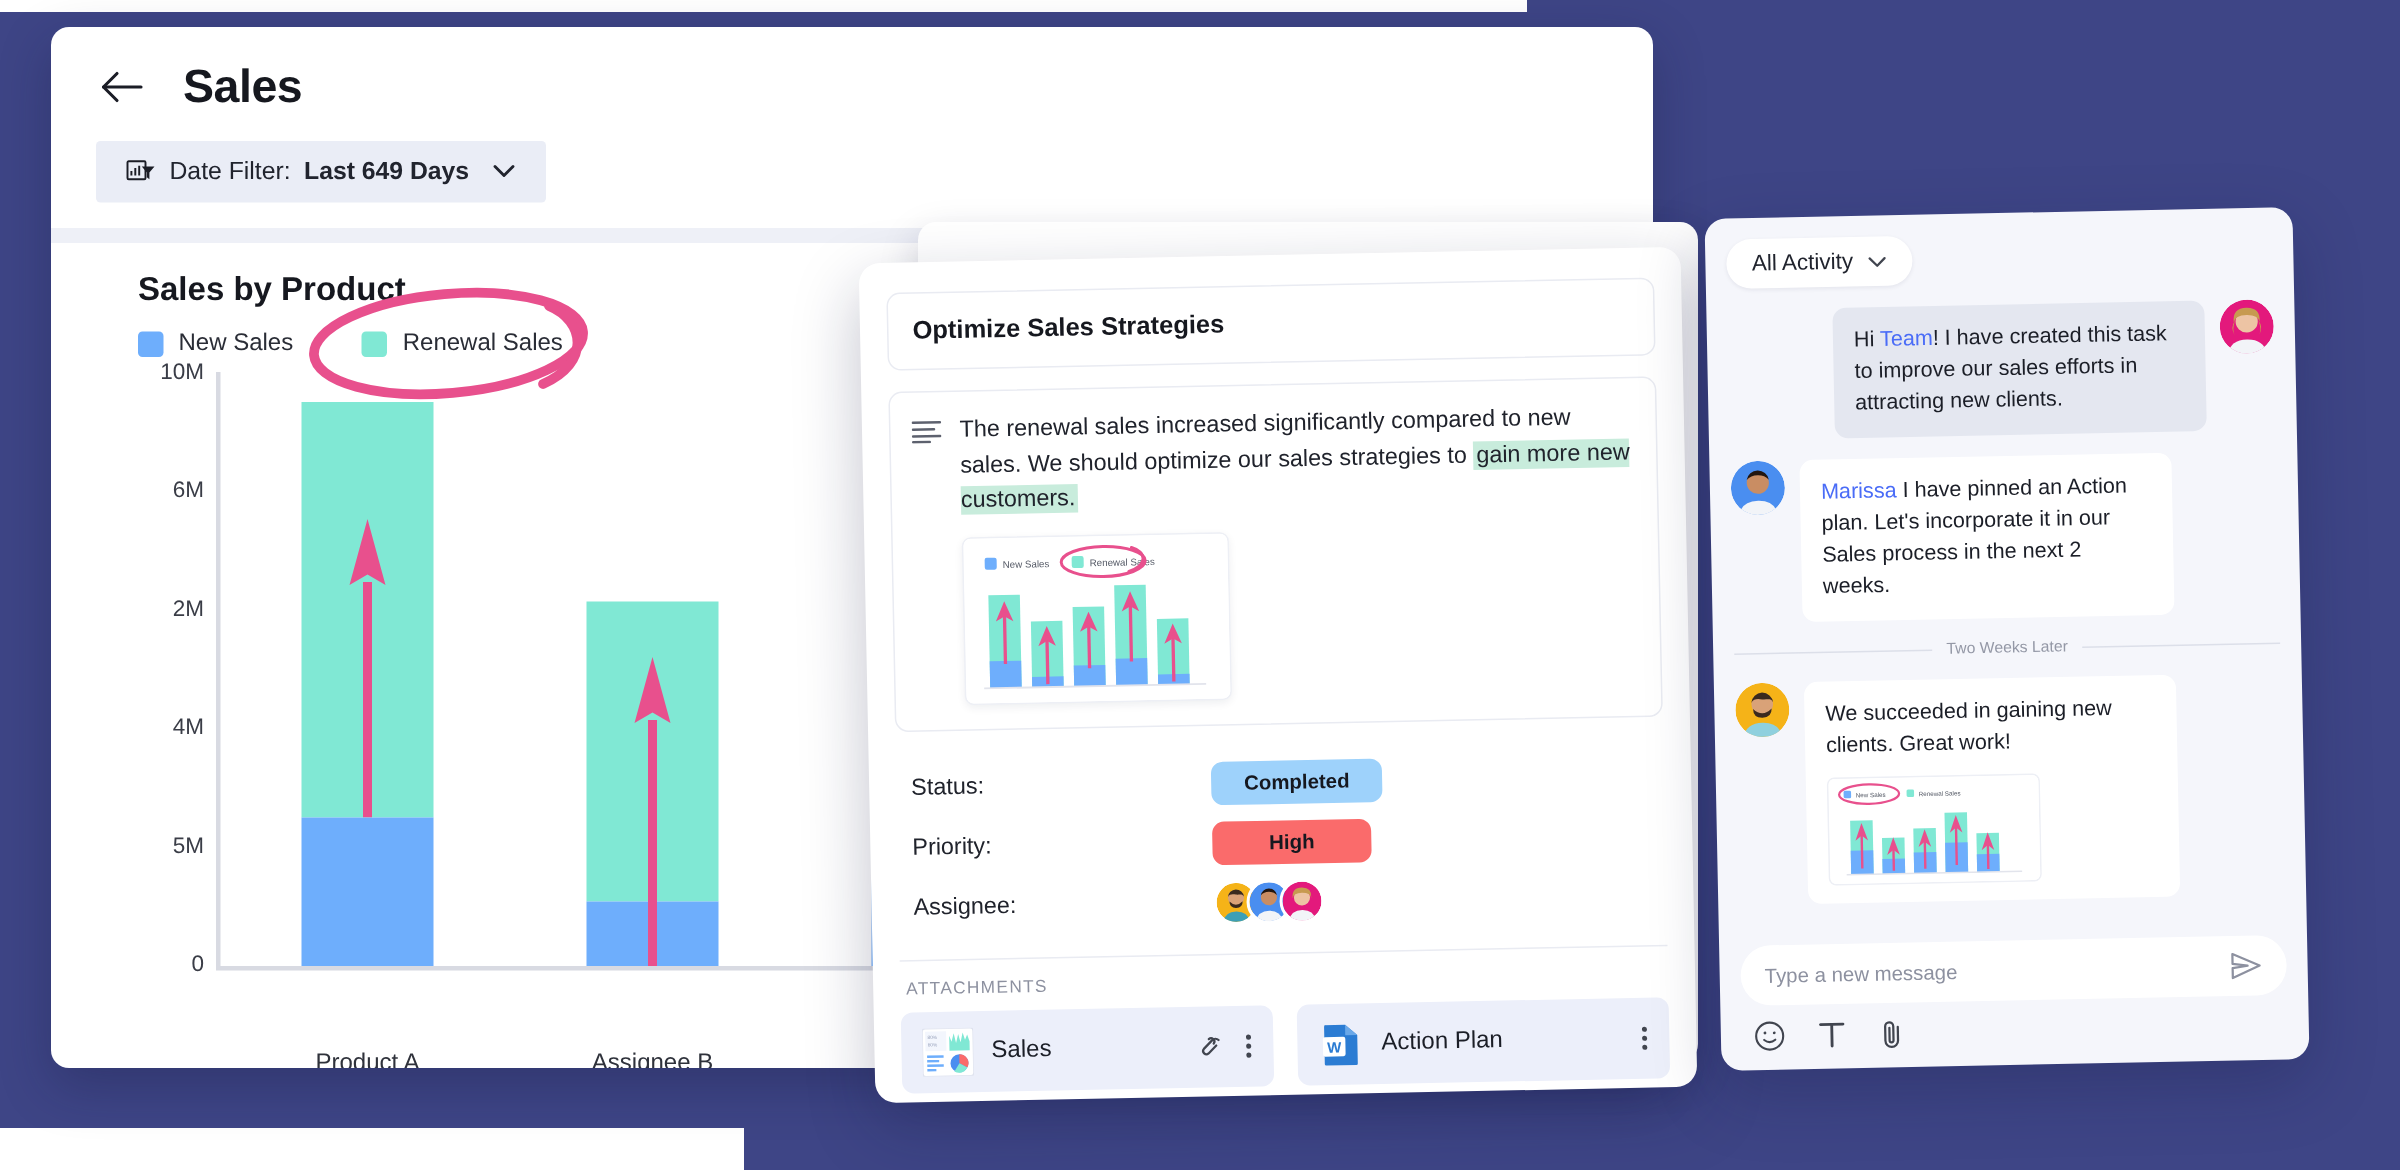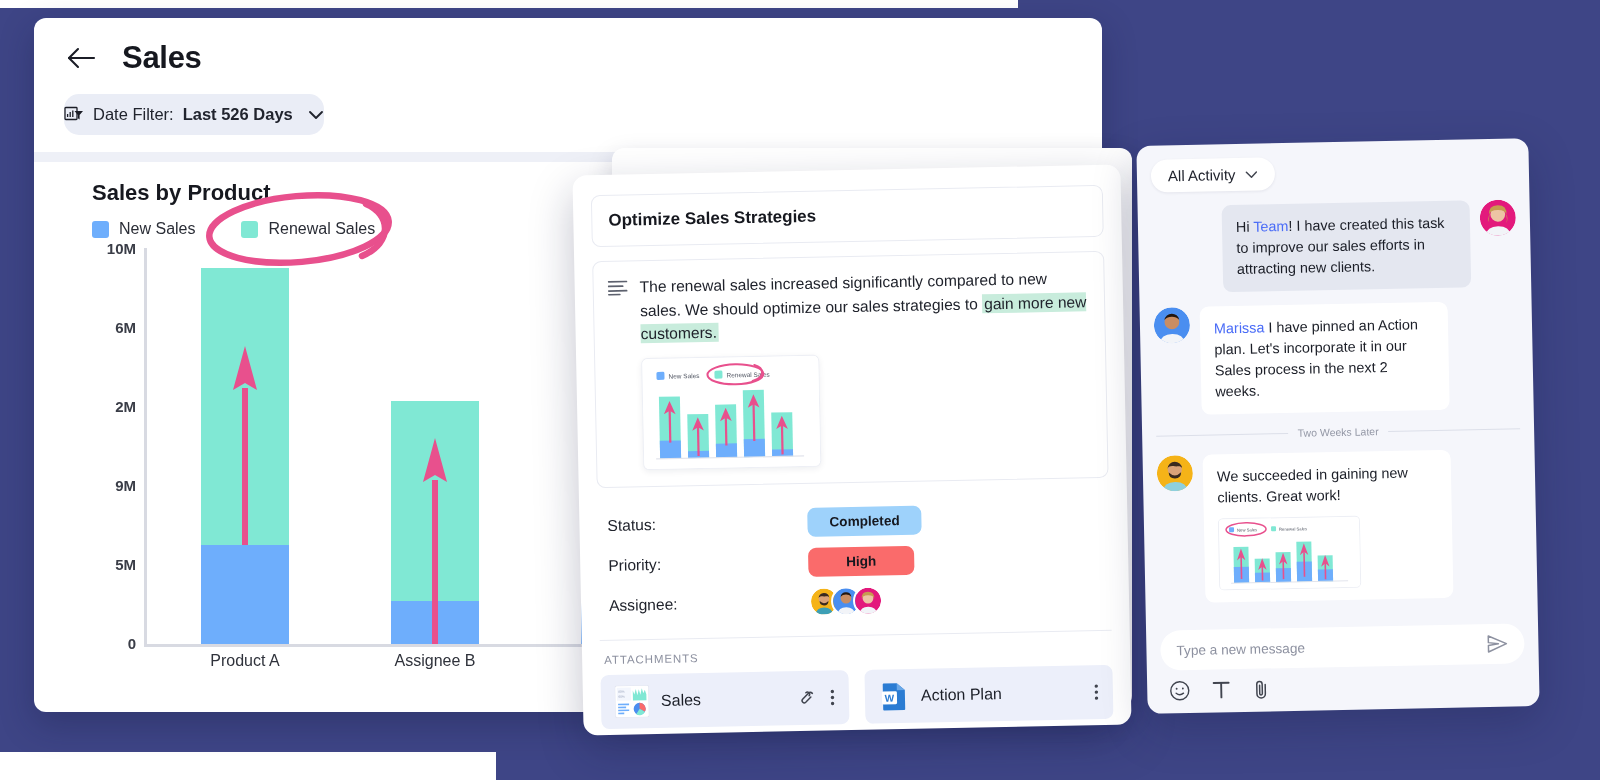--- a/index.html
+++ b/index.html
@@ -32,38 +32,38 @@
   }
   .dash-header { padding: 22px 0 0 30px; }
   .dash-titlerow { display: flex; align-items: center; gap: 24px; }
   .back-arrow {
     width: 34px; height: 34px; display: flex; align-items: center; justify-content: center;
     cursor: pointer; color: #1b1d26;
   }
   .dash-title { font-size: 31px; font-weight: bold; color: #16181f; letter-spacing: -0.3px; }
   .date-filter {
     margin-top: 18px; display: inline-flex; align-items: center; gap: 9px;
-    background: #eaedf6; border-radius: 15px; padding: 11px 0;
+    background: #eaedf6; border-radius: 3px; padding: 11px 20px;
     font-size: 16.5px; color: #21242e; cursor: pointer;
   }
   .date-filter .dflabel { font-weight: normal; }
   .date-filter .dfvalue { font-weight: bold; }
   .chev { display: inline-block; margin-left: 6px; }
 
   .dash-divider { height: 10px; background: #eef0f7; margin-top: 17px; }
 
   .chart-card { padding: 18px 0 0 0; position: relative; height: 520px; }
   .chart-title { font-size: 22px; font-weight: bold; color: #16181f; margin-left: 58px; }
   .legend { display: flex; align-items: center; gap: 46px; margin: 14px 0 0 58px; }
   .legend-item { display: flex; align-items: center; gap: 10px; font-size: 16px; color: #2a2d36; }
   .legend-swatch { width: 17px; height: 17px; border-radius: 3px; }
 
   .plot-wrap { position: relative; margin-left: 58px; margin-top: 10px; height: 400px; }
   .y-axis-labels {
-    position: absolute; left: 0; top: 0; width: 44px; height: 396px; font-weight: bold;
+    position: absolute; left: 0; top: 0; width: 44px; height: 396px;
   }
   .y-tick {
     position: absolute; right: 0; transform: translateY(-50%);
     font-size: 15px; color: #3a3d47; text-align: right; width: 44px;
   }
   .axis-v { position: absolute; left: 52px; top: 0; width: 3px; height: 396px; background: #d8dae2; }
   .axis-h { position: absolute; left: 52px; top: 396px; width: 960px; height: 3px; background: #d8dae2; }
 
   .bars {
     position: absolute; left: 58px; top: 0; height: 396px; width: 950px;
@@ -71,21 +71,21 @@
   }
   .bar-col { position: relative; flex: 1; height: 100%; display: flex; flex-direction: column;
              justify-content: flex-end; align-items: center; }
   .bar-stack { position: relative; width: 88px; display: flex; flex-direction: column; justify-content: flex-end; }
   .seg-renewal { width: 100%; background: #80e8d4; }
   .seg-new { width: 100%; background: #6eaefc; }
   .growth-arrow { position: absolute; left: 50%; transform: translateX(-50%); width: 26px; }
   .xlabels {
     position: absolute; left: 58px; top: 404px; width: 950px; display: flex;
   }
-  .xlabel { flex: 1; text-align: center; font-size: 16px; color: #2f323b; }
+  .xlabel { flex: 1; text-align: center; font-size: 16px; color: #2f323b; margin-top: 48px; }
 
   
   .legend-annotation { position: absolute; left: 160px; top: 22px; pointer-events: none; }
 
   
   .chart-fade {
     position: absolute; right: 0; top: 0; width: 130px; height: 100%;
     background: linear-gradient(to right, rgba(255,255,255,0) 0%, #ffffff 72%);
     pointer-events: none;
   }
@@ -218,21 +218,21 @@
         <span class="ic">
           <svg width="20" height="18" viewBox="0 0 20 18" fill="none" stroke="#1b1d26" stroke-width="1.3">
             <rect x="1" y="1.5" width="12" height="12" rx="0.8"></rect>
             <line x1="3.6" y1="11" x2="3.6" y2="8"></line>
             <line x1="6.2" y1="11" x2="6.2" y2="6"></line>
             <line x1="8.8" y1="11" x2="8.8" y2="4.5"></line>
             <path d="M10.5 5 H19 L15.6 9 V13.5 L13.9 12.2 V9 Z" fill="#1b1d26" stroke="none"></path>
           </svg>
         </span>
         <span class="dflabel">Date Filter:</span>
-        <span class="dfvalue">Last 526 Days</span>
+        <span class="dfvalue">Last 649 Days</span>
         <span class="chev">
           <svg width="16" height="10" viewBox="0 0 16 10" fill="none" stroke="#21242e" stroke-width="1.9" stroke-linecap="round" stroke-linejoin="round">
             <polyline points="2,2 8,8 14,2"></polyline>
           </svg>
         </span>
       </div>
     </div>
 
     <div class="dash-divider"></div>
 
@@ -255,21 +255,21 @@
           <ellipse cx="105" cy="45" rx="90" ry="33" fill="none" stroke="#e8508d" stroke-width="6.5" transform="rotate(-5 105 45)"></ellipse>
           <path d="M172 20 C196 30 200 58 168 72" fill="none" stroke="#e8508d" stroke-width="6.5" stroke-linecap="round"></path>
         </svg>
       </div>
 
       <div class="plot-wrap">
         <div class="y-axis-labels">
           <div class="y-tick" style="top:0px">10M</div>
           <div class="y-tick" style="top:79px">6M</div>
           <div class="y-tick" style="top:158px">2M</div>
-          <div class="y-tick" style="top:237px">9M</div>
+          <div class="y-tick" style="top:237px">4M</div>
           <div class="y-tick" style="top:316px">5M</div>
           <div class="y-tick" style="top:395px">0</div>
         </div>
         <div class="axis-v"></div>
         <div class="axis-h"></div>
 
         <div class="bars">
 
           <div class="bar-col">
             <div class="bar-stack" style="height:376px">

